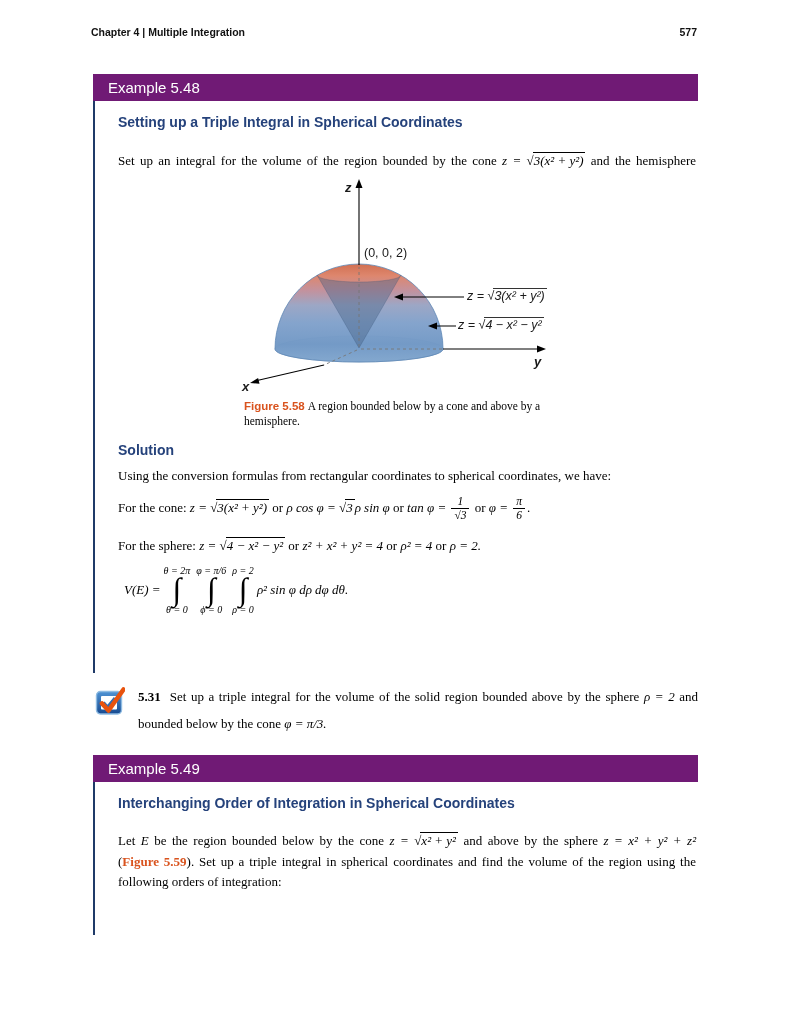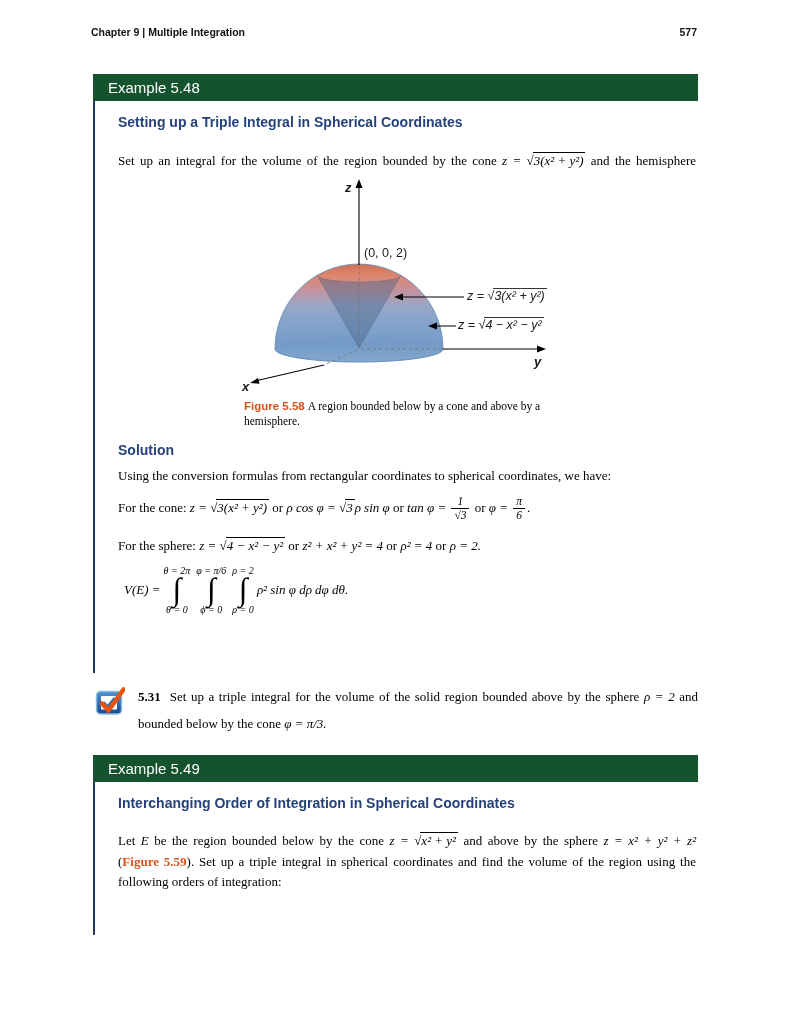--- a/index.html
+++ b/index.html
@@ -4,21 +4,21 @@
 <style>
   html,body{margin:0;padding:0;background:#f2f2f2;}
   .page{position:relative;width:791px;height:1024px;background:#ffffff;margin:0 auto;
         font-family:"Liberation Serif",serif;color:#000;overflow:hidden;}
   .hdr{position:absolute;top:26px;left:91px;width:606px;display:flex;justify-content:space-between;
        font-family:"Liberation Sans",sans-serif;font-size:10.5px;font-weight:bold;color:#111;}
   
   .exbox{position:absolute;left:93px;width:605px;}
   #ex48{top:74px;}
   #ex49{top:755px;}
-  .exbar{height:27px;background:#14532d;color:#fff;font-family:"Liberation Sans",sans-serif;
+  .exbar{height:27px;background:#701a75;color:#fff;font-family:"Liberation Sans",sans-serif;
          font-size:15px;display:flex;align-items:center;padding-left:15px;box-sizing:border-box;}
   .exbody{border-left:2px solid #1f3a68;padding:0 2px 0 23px;box-sizing:border-box;position:relative;}
   #ex48 .exbody{height:572px;}
   #ex49 .exbody{height:153px;}
   .extitle{margin:0;padding-top:13px;font-family:Liberation Sans, sans-serif;font-weight:bold;
            font-size:14px;color:#25427b;}
   .p13{font-size:13px;}
   .jline{text-align:justify;text-align-last:justify;white-space:nowrap;}
   .m{font-style:italic;}
   .sqrt{display:inline-block;white-space:nowrap;}
@@ -63,21 +63,21 @@
   .figref{color:#d9531e;font-weight:bold;cursor:pointer;}
   .itema{margin:9px 0 0 44px;font-size:13px;}
   .itemmath{font-style:italic;font-weight:bold;margin-left:16px;}
 </style>
 </head>
 <body>
 
 <div class="page">
 
   <header class="hdr">
-    <span>Chapter 9 | Multiple Integration</span>
+    <span>Chapter 4 | Multiple Integration</span>
     <span>577</span>
   </header>
 
   <section class="exbox" id="ex48">
     <div class="exbar">
       <span>Example 5.48</span>
     </div>
     <div class="exbody">
 
       <h2 class="extitle">Setting up a Triple Integral in Spherical Coordinates</h2>

